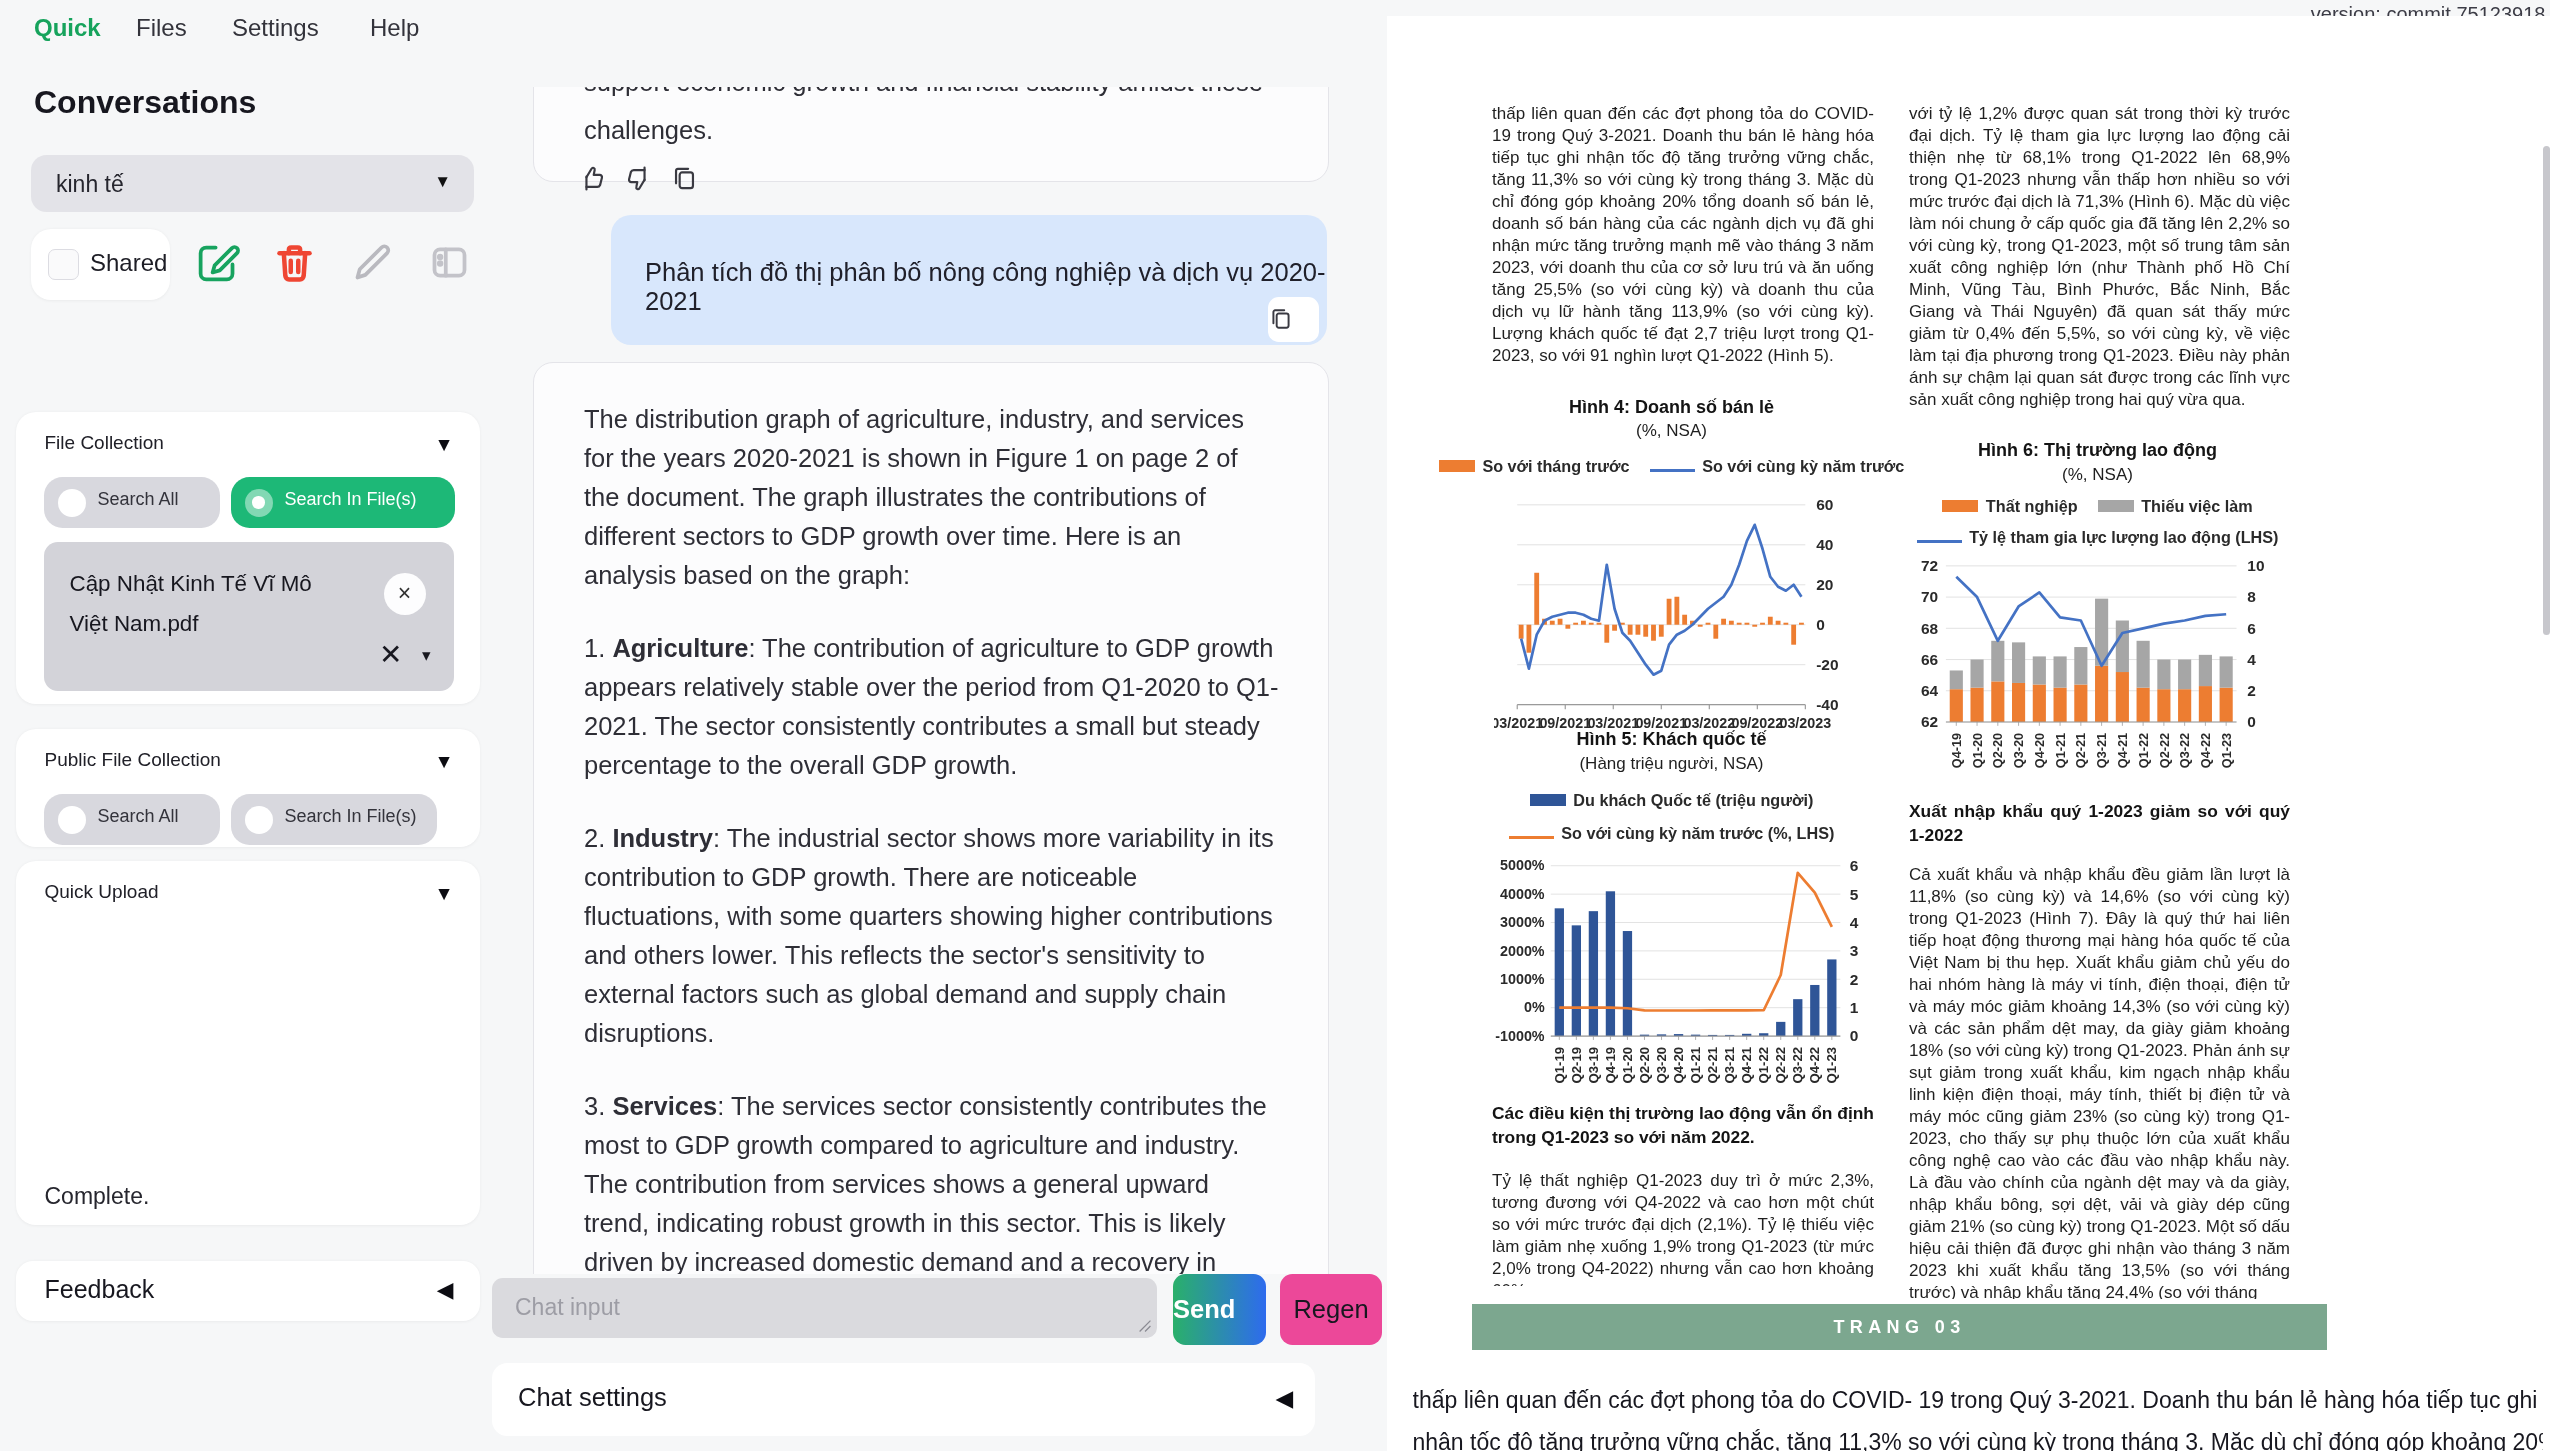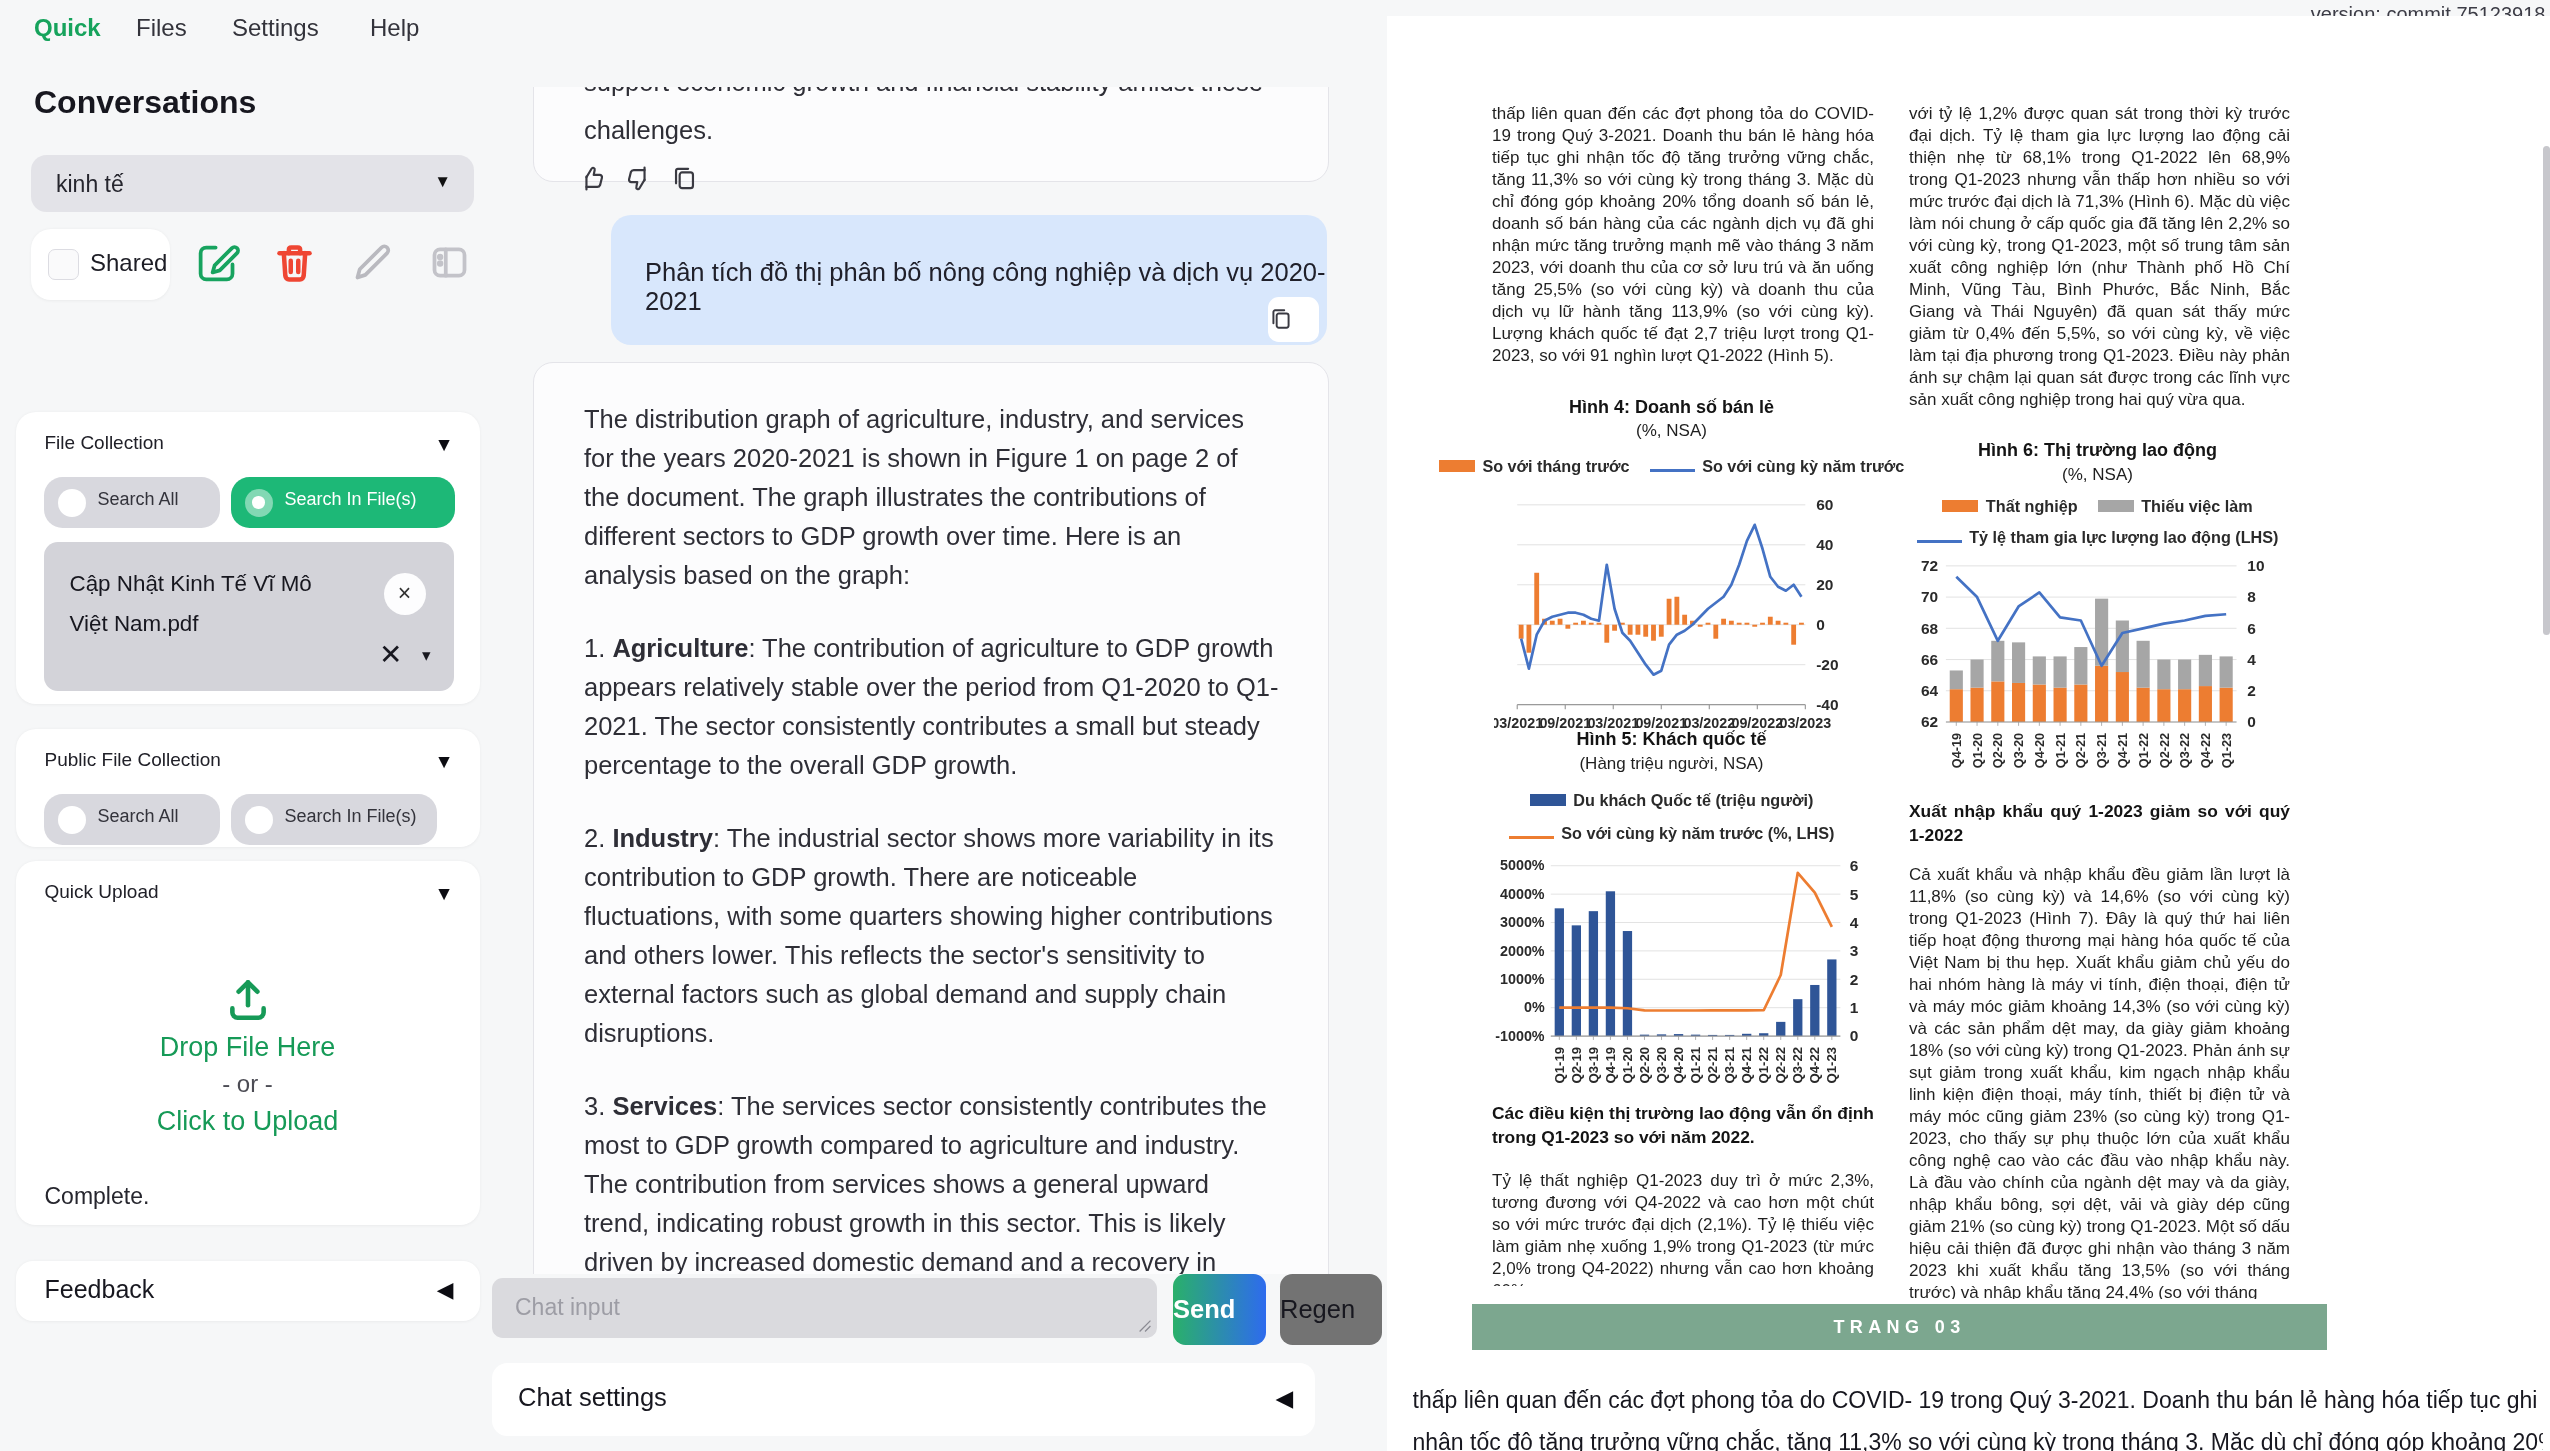--- a/index.html
+++ b/index.html
@@ -72,22 +72,22 @@
   #bubble-assist{left:46px;top:275px;width:794px;height:975px;}
   #bubble-assist .inner{position:absolute;left:50px;top:37px;width:696px;font-size:25.5px;line-height:39px;color:#2e2e36;}
   #bubble-assist p{margin:0 0 34px 0;}
   
   #chat-input{left:492px;top:1278px;width:665px;height:60px;background:#dadade;border-radius:10.8px;}
   #chat-input .ph{position:absolute;left:23px;top:16.2px;font-size:23px;color:#9d9da5;}
   #chat-input svg{position:absolute;right:4.6px;bottom:4.6px;}
   #send-btn{left:1173px;top:1274px;width:93px;height:71px;border-radius:12.4px;
             background:linear-gradient(90deg,#2ab06a,#2e6bee);color:#fff;font-size:25.5px;font-weight:bold;
             line-height:70px;}
-  #regen-btn{left:1280px;top:1274px;width:102px;height:71px;border-radius:12.4px;background:#737373;
-             color:#17171f;font-size:25.5px;text-align:left;line-height:70px;}
+  #regen-btn{left:1280px;top:1274px;width:102px;height:71px;border-radius:12.4px;background:#ec4899;
+             color:#17171f;font-size:25.5px;text-align:center;line-height:70px;}
   #chat-settings{left:492px;top:1363px;width:823px;height:73px;background:#fff;border-radius:15.5px;}
   #chat-settings .lbl{position:absolute;left:26px;top:20px;font-size:25.5px;color:#17171f;}
   #chat-settings .car{position:absolute;right:21.7px;top:21.7px;font-size:23px;color:#0c0c12;}
   
   #pdf-page{left:1387px;top:0;width:1164px;height:1452px;background:#fff;margin-top:16px;}
   .pdf-text{position:absolute;font-size:17px;line-height:22px;text-align:justify;color:#1f1f1f;}
   .pdf-head{position:absolute;font-size:17.4px;line-height:24px;text-align:justify;font-weight:bold;color:#141414;}
   #lp1{left:105px;top:87px;width:382px;}
   #left-heading{left:105px;top:1085px;width:382px;}
   #lp2{left:105px;top:1154px;width:382px;height:116px;overflow:hidden;}
@@ -196,30 +196,20 @@
     </div>
     <div id="pc-search-in" class="seg">
       <span class="radio"></span>
       <span class="lbl">Search In File(s)</span>
     </div>
   </div>
 
   <div id="upload-card" class="abs card">
     <span class="sec-title">Quick Upload</span>
     <span class="sec-caret">▼</span>
-    <div id="upload-zone">
-      <svg id="upload-icon" width="50" height="50" viewBox="0 0 24 24" fill="none" stroke="#169a57" stroke-width="2.2" stroke-linecap="round" stroke-linejoin="round" style="display:inline-block">
-        <path d="M12 15V4"></path>
-          <path d="M7.5 8.5L12 4l4.5 4.5"></path>
-          <path d="M4.5 16.5v2a2.5 2.5 0 0 0 2.5 2.5h10a2.5 2.5 0 0 0 2.5-2.5v-2"></path>
-      </svg>
-      <div id="drop-text">Drop File Here</div>
-      <div id="or-text">- or -</div>
-      <div id="click-text">Click to Upload</div>
-    </div>
     <div id="upload-status">Complete.</div>
   </div>
 
   <div id="feedback-bar" class="abs">
     <span class="lbl">Feedback</span>
     <span class="car">◀</span>
   </div>
 </div>
 
 <div id="chat-viewport" class="abs">

